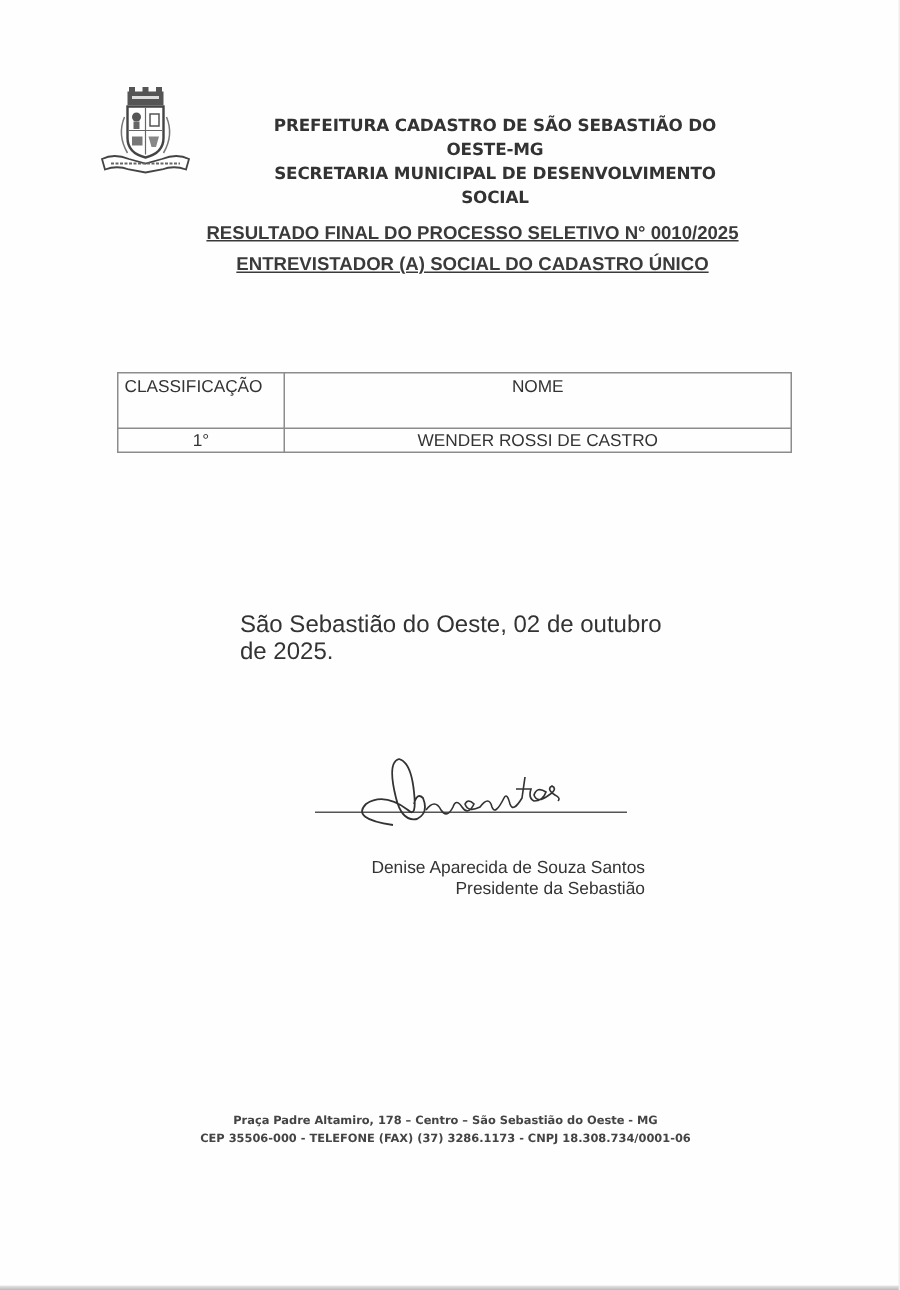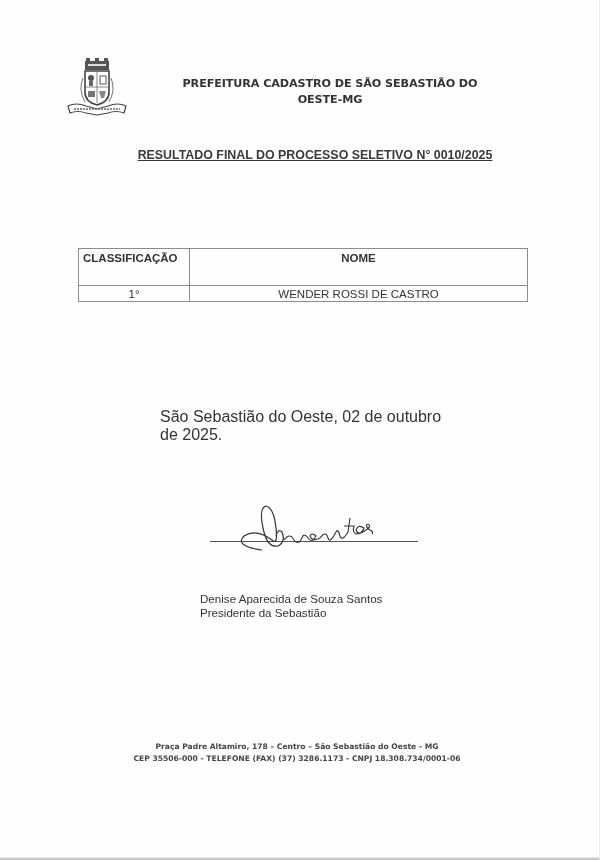--- a/index.html
+++ b/index.html
@@ -26,33 +26,33 @@
     position: absolute; left: 120px; top: 145px; width: 390px; text-align: center;
     font-weight: bold; font-size: 12.4px; line-height: 21px; color: #3a3a3a; text-decoration: underline;
   }
   table.results {
     position: absolute; left: 78px; top: 248px; width: 450px;
     border-collapse: collapse; font-size: 11.5px; color: #333;
   }
   table.results td, table.results th {
     border: 1px solid #8c8c8c; padding: 0;
   }
-  table.results th { font-weight: bold; height: 33px; vertical-align: top; padding-top: 3px; }
+  table.results th { font-weight: normal; height: 33px; vertical-align: top; padding-top: 3px; }
   table.results th.col-class { width: 106px; text-align: left; padding-left: 4px; }
   table.results th.col-name { text-align: center; }
   table.results td { height: 15px; text-align: center; vertical-align: middle; }
   .date-line {
     position: absolute; left: 160px; top: 408px; width: 300px; text-align: left;
     font-size: 16px; color: #333;
   }
   .signature { position: absolute; left: 232px; top: 502px; width: 190px; height: 56px; }
   .sig-line { position: absolute; left: 210px; top: 541px; width: 208px; height: 1px; background: #555; }
   .signer {
-    position: absolute; left: 200px; top: 572px; width: 230px; text-align: left;
-    font-size: 11.6px; line-height: 14px; color: #333; margin-top: 20px;
+    position: absolute; left: 200px; top: 572px; width: 230px; text-align: right;
+    font-size: 11.6px; line-height: 14px; color: #333;
   }
   .footer {
     position: absolute; left: 122px; top: 741px; width: 350px; text-align: center;
     font-family: "DejaVu Sans", sans-serif; font-weight: bold;
     font-size: 7.6px; line-height: 12px; color: #444;
   }
 </style>
 </head>
 <body>
 
@@ -78,24 +78,26 @@
 
   <path d="M17 20 Q12 32 19 44" fill="none" stroke="#777" stroke-width="1"></path>
   <path d="M45 20 Q50 32 43 44" fill="none" stroke="#777" stroke-width="1"></path>
 
   <path d="M2 48 Q10 44 20 48 L31 51 L42 48 Q52 44 60 48 L58 55 Q50 52 42 55 L31 57 L20 55 Q12 52 4 55 Z" fill="#fff" stroke="#444" stroke-width="1.2"></path>
   <line x1="8" y1="51" x2="54" y2="51" stroke="#666" stroke-width="1.4" stroke-dasharray="2 1"></line>
 </svg>
 
 <div class="header-text">
   <div>PREFEITURA CADASTRO DE SÃO SEBASTIÃO DO OESTE-MG</div>
+  <div>SECRETARIA MUNICIPAL DE DESENVOLVIMENTO SOCIAL</div>
 </div>
 
 <div class="title-block">
   <div>RESULTADO FINAL DO PROCESSO SELETIVO N° 0010/2025</div>
+  <div>ENTREVISTADOR (A) SOCIAL DO CADASTRO ÚNICO</div>
 </div>
 
 <table class="results">
   <tbody>
       <tr>
     <th class="col-class">CLASSIFICAÇÃO</th>
     <th class="col-name">NOME</th>
   </tr>
   <tr>
     <td>1°</td>

